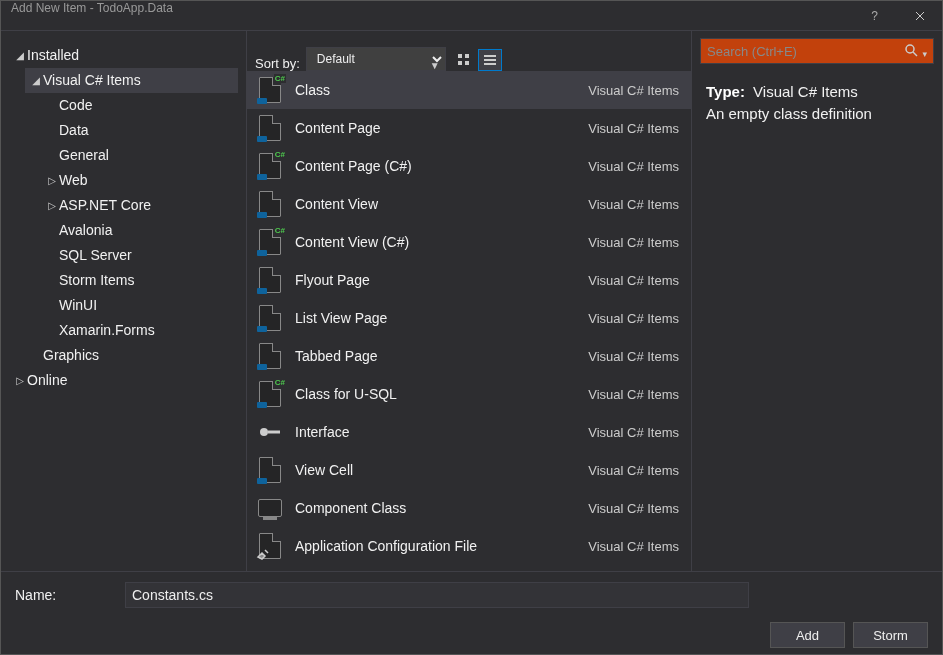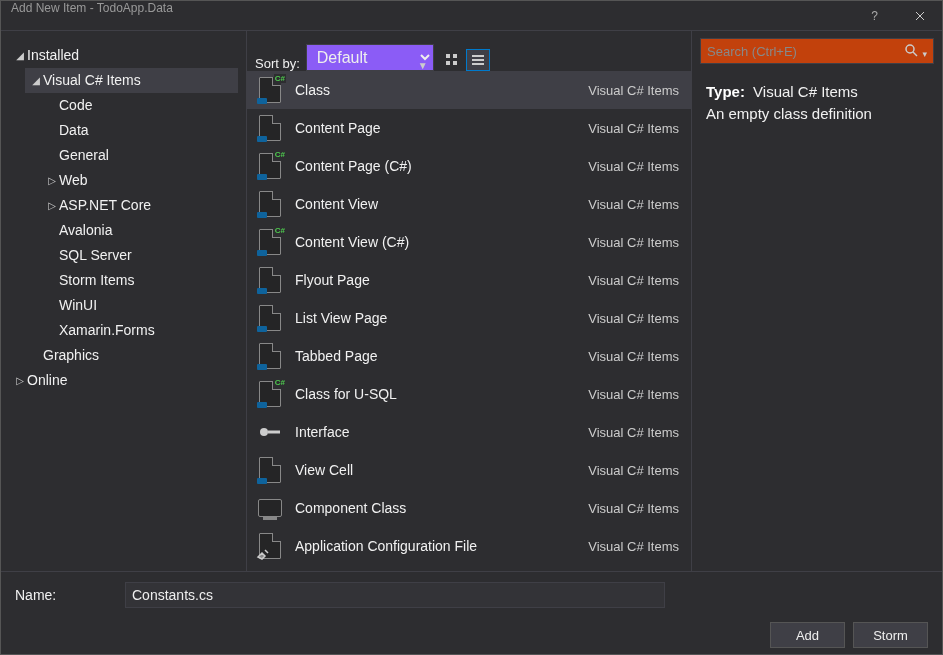--- a/index.html
+++ b/index.html
@@ -17,21 +17,21 @@
   .tree { width: 245px; padding: 12px 8px; font-size: 14px; overflow-y: auto; }
   .tree-node { display: flex; align-items: center; padding: 2px 4px; cursor: pointer; white-space: nowrap; line-height: 21px; }
   .tree-node.selected { background: #3f3f46; }
   .tree-node .arrow { width: 14px; display: inline-flex; align-items: center; justify-content: center; font-size: 10px; color: #ccc; }
   .tree-children { padding-left: 16px; }
   .tree-children .tree-children { padding-left: 16px; }
   
   
   .middle { flex: 1; display: flex; flex-direction: column; overflow: hidden; border-left: 1px solid #3f3f46; border-right: 1px solid #3f3f46; }
   .sortbar { height: 40px; display: flex; align-items: flex-end; padding: 0 8px; font-size: 13px; gap: 6px; }
-  .sortbar select { background: #8b5cf6; color: #eee; border: 1px solid #3f3f46; padding: 3px 6px; font-size: 16px; width: 128px; }
+  .sortbar select { background: #404040; color: #eee; border: 1px solid #3f3f46; padding: 3px 6px; font-size: 12px; width: 140px; }
   .view-btns { display: flex; gap: 2px; margin-left: 6px; }
   .view-btn { width: 24px; height: 22px; border: 1px solid transparent; display: flex; align-items: center; justify-content: center; cursor: pointer; color: #ccc; }
   .view-btn.active { border-color: #007acc; background: #3f3f46; }
   
   .item-list { flex: 1; overflow-y: auto; position: relative; }
   .item-list::-webkit-scrollbar { width: 14px; }
   .item-list::-webkit-scrollbar-track { background: #2d2d30; }
   .item-list::-webkit-scrollbar-thumb { background: #686868; }
   .item-row { display: flex; align-items: center; height: 38px; padding: 0 12px 0 8px; cursor: pointer; font-size: 14px; }
   .item-row.selected { background: #3f3f46; }
@@ -54,21 +54,21 @@
   .searchbox input { flex: 1; background: transparent; border: none; outline: none; color: #eee; font-size: 13px; }
   .searchbox input::placeholder { color: #888; }
   .search-icon { color: #ccc; font-size: 13px; padding-left: 4px; cursor: pointer; }
   .details { padding: 10px 14px; font-size: 15px; line-height: 22px; }
   .details .type-label { font-weight: bold; color: #fff; margin-right: 4px; }
   
   
   .bottom { border-top: 1px solid #3f3f46; padding: 10px 14px 6px 14px; }
   .name-row { display: flex; align-items: center; margin-bottom: 14px; }
   .name-row label { width: 110px; font-size: 14px; }
-  .name-row input { width: 540px; background: #333337; border: 1px solid #3f3f46; color: #eee; padding: 4px 6px; font-size: 14px; outline: none; }
+  .name-row input { width: 624px; background: #333337; border: 1px solid #3f3f46; color: #eee; padding: 4px 6px; font-size: 14px; outline: none; }
   .button-row { display: flex; justify-content: flex-end; gap: 8px; }
   .btn { min-width: 75px; height: 26px; background: #3f3f46; color: #eee; border: 1px solid #555; font-size: 13px; cursor: pointer; }
 </style>
 </head>
 <body>
 
 <div class="titlebar">
   <div class="titlebar-title">Add New Item - TodoApp.Data</div>
   <div class="titlebar-btn">?</div>
   <div class="titlebar-btn">

